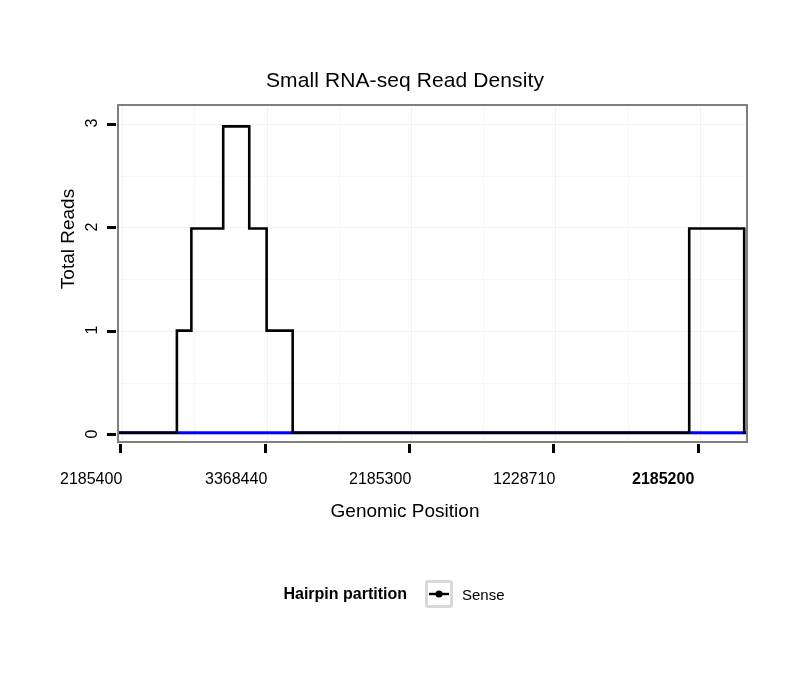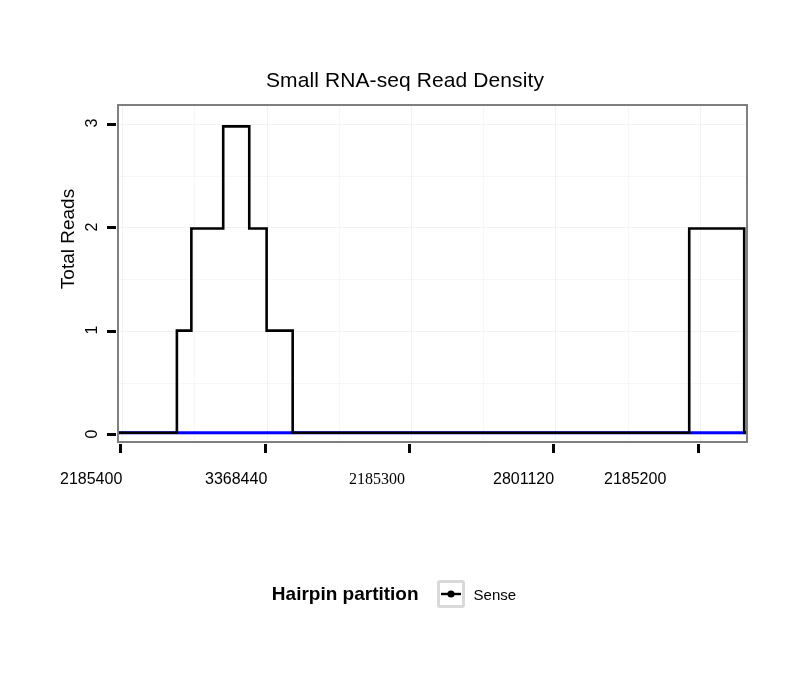--- a/index.html
+++ b/index.html
@@ -111,21 +111,21 @@
     position: absolute;
     left: 0;
     top: 580px;
     width: 810px;
     display: flex;
     align-items: center;
     justify-content: center;
     gap: 0px;
   }
   .legend-title {
-    font-size: 19px;
+    font-size: 16px;
     font-weight: bold;
     margin-right: 18px;
     white-space: nowrap;
   }
   .legend-item {
     display: flex;
     align-items: center;
     gap: 9px;
     margin-right: 22px;
   }
@@ -203,24 +203,25 @@
   </div>
 
   <div class="x-tick-mark" style="left:119px; top:444px;"></div>
   <div class="x-tick-mark" style="left:264px; top:444px;"></div>
   <div class="x-tick-mark" style="left:408px; top:444px;"></div>
   <div class="x-tick-mark" style="left:552px; top:444px;"></div>
   <div class="x-tick-mark" style="left:697px; top:444px;"></div>
 
   <div class="x-tick-label" style="left:60px;">2185400</div>
   <div class="x-tick-label" style="left:205px;">3368440</div>
-  <div class="x-tick-label" style="left:349px;font-family:Liberation Serif, serif;">2185300</div>
-  <div class="x-tick-label" style="left:493px;">2801120</div>
-  <div class="x-tick-label" style="left:604px;">2185200</div>
-
+  <div class="x-tick-label" style="left:349px;">2185300</div>
+  <div class="x-tick-label" style="left:493px;">1228710</div>
+  <div class="x-tick-label" style="left:632px;font-weight:bold;">2185200</div>
+
+  <div class="x-axis-title">Genomic Position</div>
 
   <div class="legend">
     <div class="legend-title">Hairpin partition</div>
 
     <div class="legend-item">
       <div class="legend-key">
         <div class="legend-key-inner">
           <svg width="100%" height="100%" viewBox="0 0 22 22" preserveAspectRatio="none">
             <line x1="1" y1="11" x2="21" y2="11" stroke="#000000" stroke-width="2.4"></line>
             <circle cx="11" cy="11" r="3.6" fill="#000000"></circle>

